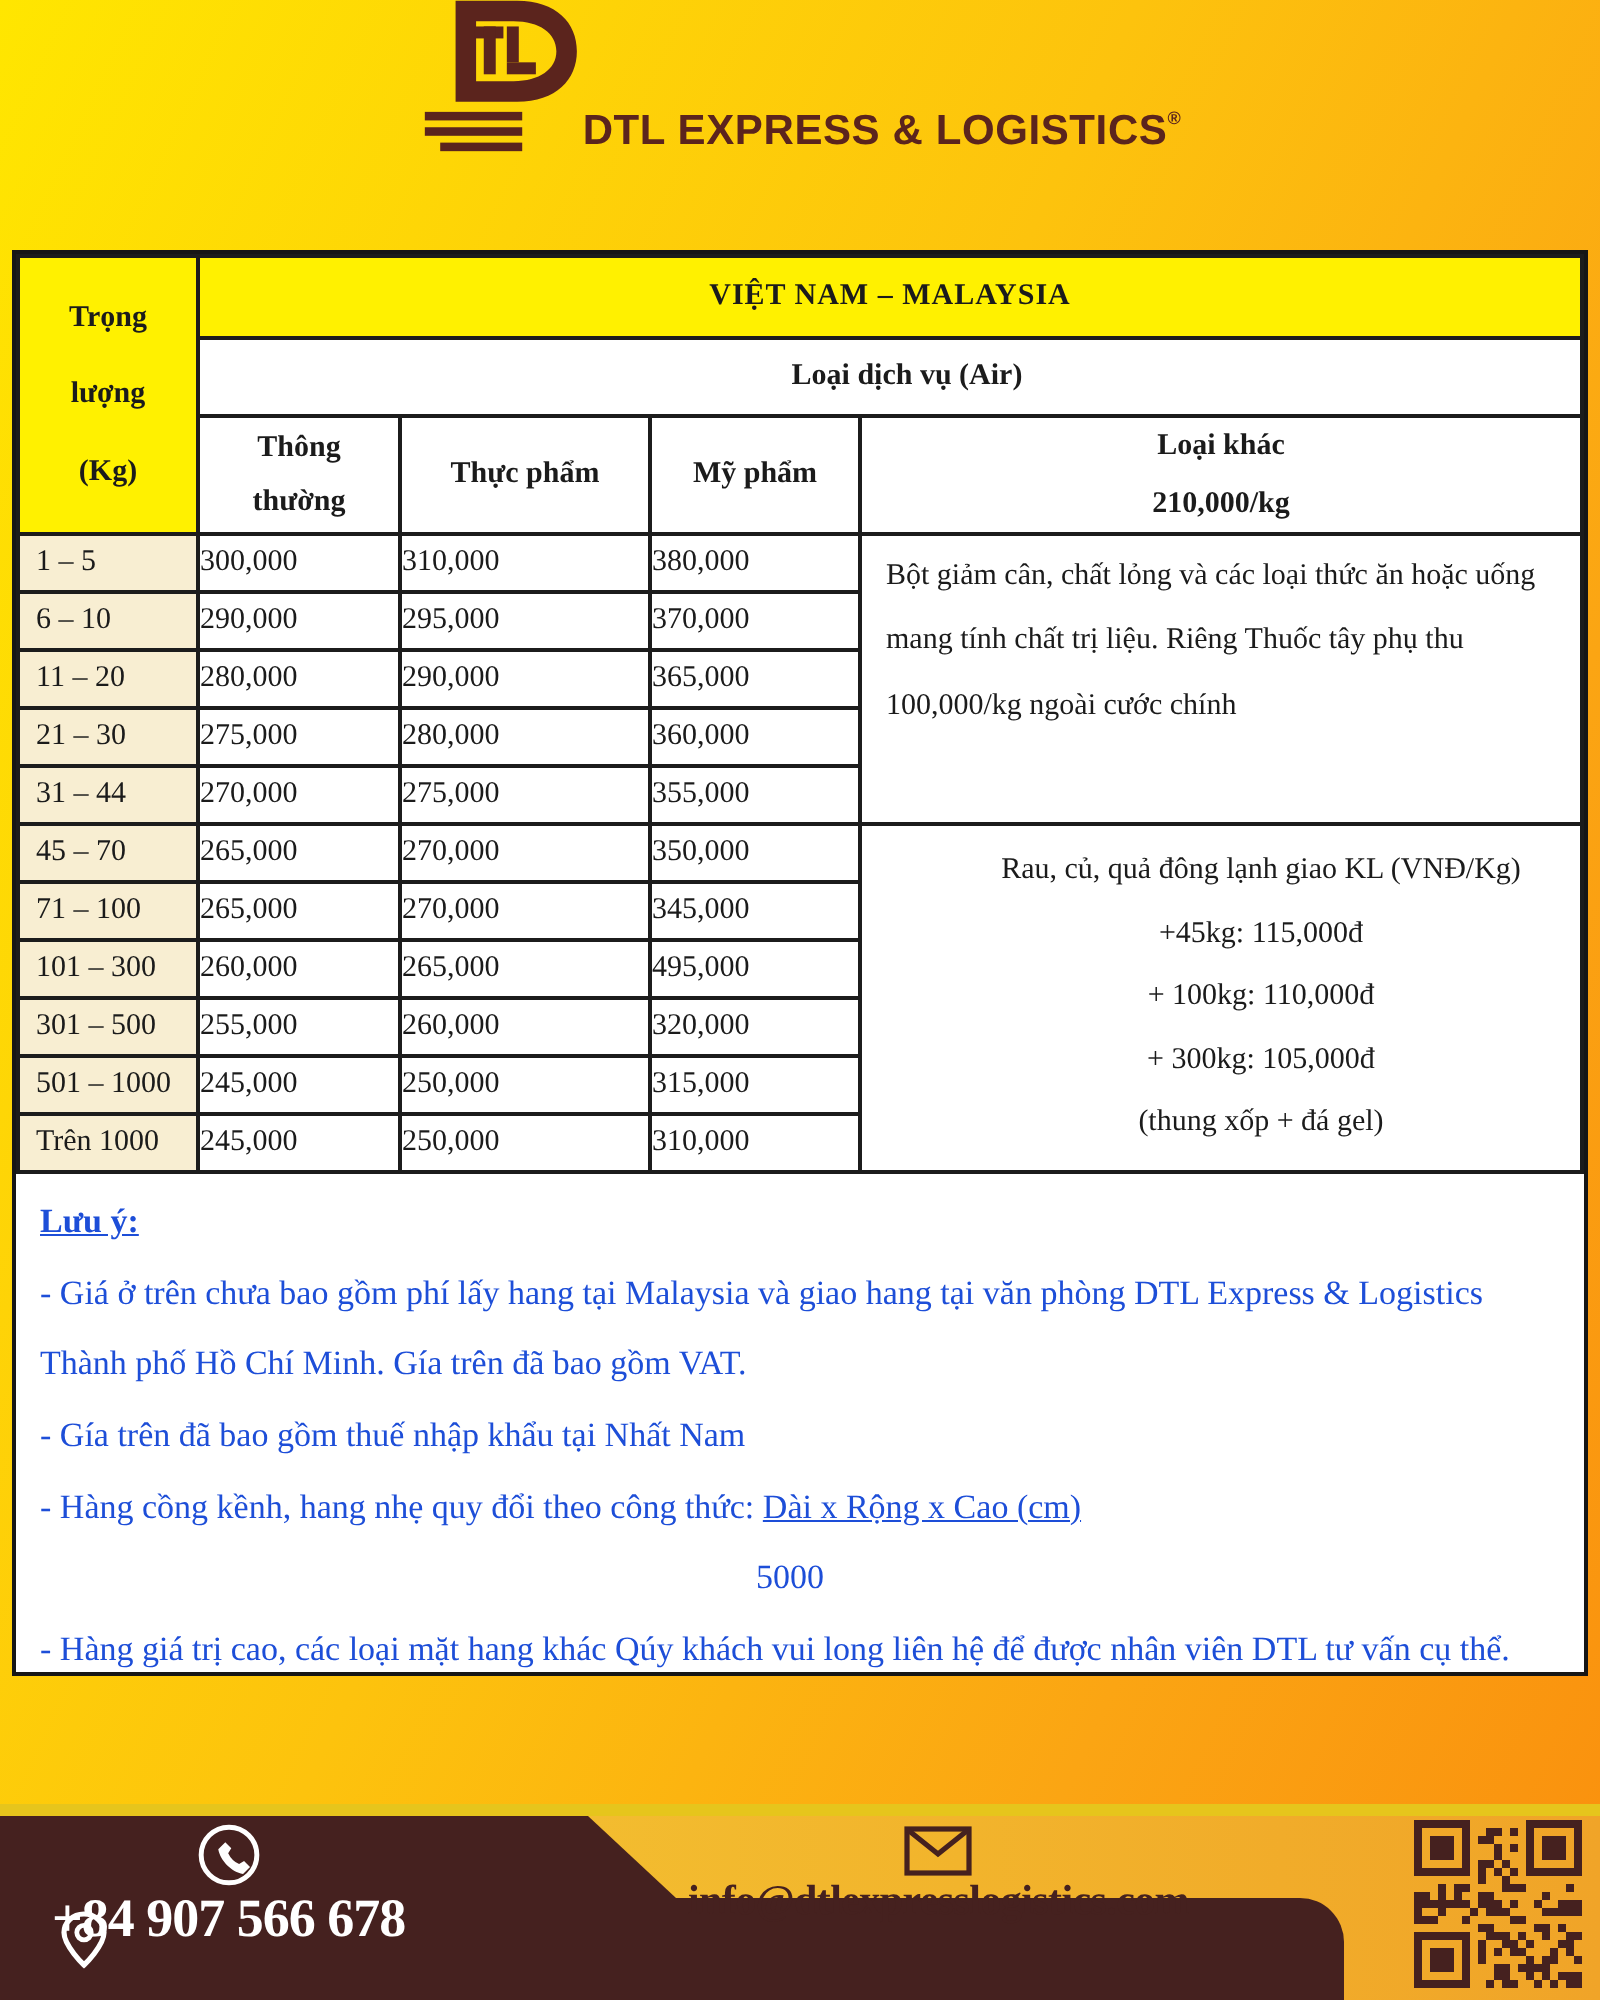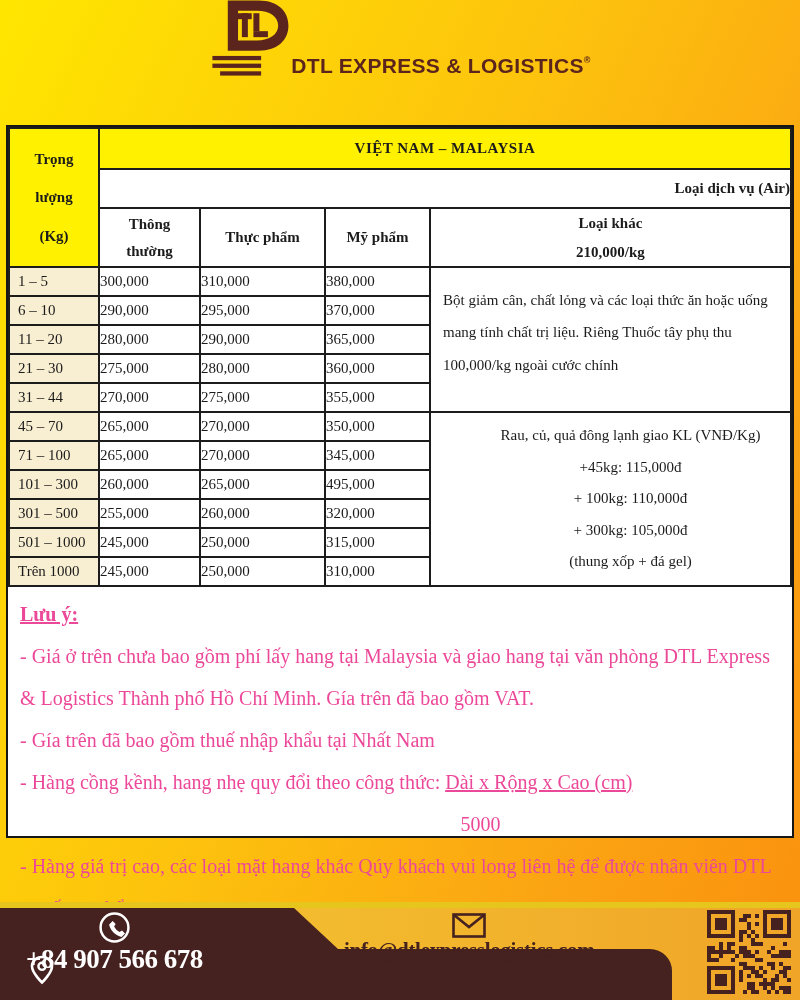--- a/index.html
+++ b/index.html
@@ -16,33 +16,33 @@
   .brand-text{ font-family:"Liberation Sans",sans-serif; font-weight:700; font-size:21px; letter-spacing:.3px; color:#5b241d; margin-bottom:4px; position:relative; }
   .brand-reg{ font-size:9px; position:relative; top:-10px; }
 
   
   .panel{ position:absolute; left:6px; right:6px; top:125px; height:713px; background:#fff; border:2px solid #161616; }
   table.rates{ border-collapse:collapse; width:100%; table-layout:fixed; }
   table.rates td{ border:2px solid #1c1c1c; font-size:15px; color:#1b1b1b; }
   .cell-corner{ background:#fff100; text-align:center; font-weight:700; font-size:17px; color:#151515; }
   .cell-corner div{ line-height:2.55; }
   .cell-title{ background:#fff100; text-align:center; font-weight:700; font-size:20px; letter-spacing:.5px; height:41px; color:#101018; }
-  .cell-subtitle{ text-align:right; font-weight:700; font-size:17px; height:39px;padding-left:17px; }
+  .cell-subtitle{ text-align:center; font-weight:700; font-size:17px; height:39px;padding-left:17px; }
   .cell-colhead{ text-align:center; font-weight:700; height:58px; padding:0 13px; line-height:1.8; }
   .cell-otherhead{ text-align:center; font-weight:700; line-height:1.9; }
   .wcell{ background:#f8eed2; padding-left:8px; height:29px; font-size:15.5px; }
   .pcell{ text-align:left; font-size:15.5px; }
-  .notecell1{ padding:16px 12px; line-height:2.15; font-size:15.5px; vertical-align:top;margin-top:43px; }
+  .notecell1{ padding:4px 12px; line-height:2.15; font-size:15.5px; vertical-align:top;margin-top:43px; }
   .notecell2{ text-align:center; line-height:2.1; font-size:15.5px; vertical-align:middle;padding-left:40px; }
 
   
-  .notes{ padding:6px 12px 0 12px; font-size:20px; color:#ec4899; line-height:2.1; }
+  .notes{ padding:6px 12px 0 12px; font-size:17px; color:#1d4ed8; line-height:2.1; }
   .notes-heading{ font-weight:700; text-decoration:underline; }
   .formula{ text-decoration:underline; }
-  .denominator{ margin-left:358px; width:205px; text-align:center; }
+  .denominator{ margin-left:358px; width:205px; }
 
   
   .footer{ position:absolute; left:0; right:0; bottom:0; height:98px;
     background:linear-gradient(90deg,#f4c934 0%,#f2b42c 60%,#f0a428 100%); }
   .footer-topstrip{ position:absolute; top:0; left:0; right:0; height:6px; background:#e6c51c; }
   .maroon-top{ position:absolute; left:0; top:6px; width:338px; height:41px; background:#45211f;
     clip-path:polygon(0 0, 294px 0, 338px 100%, 0 100%); }
   .maroon-bottom{ position:absolute; left:0; top:47px; width:672px; height:51px; background:#45211f; border-top-right-radius:22px; }
   .contact{ position:absolute; display:flex; align-items:center; gap:0;
     font-family:Liberation Serif, serif; font-weight:700;flex-direction:column; }

